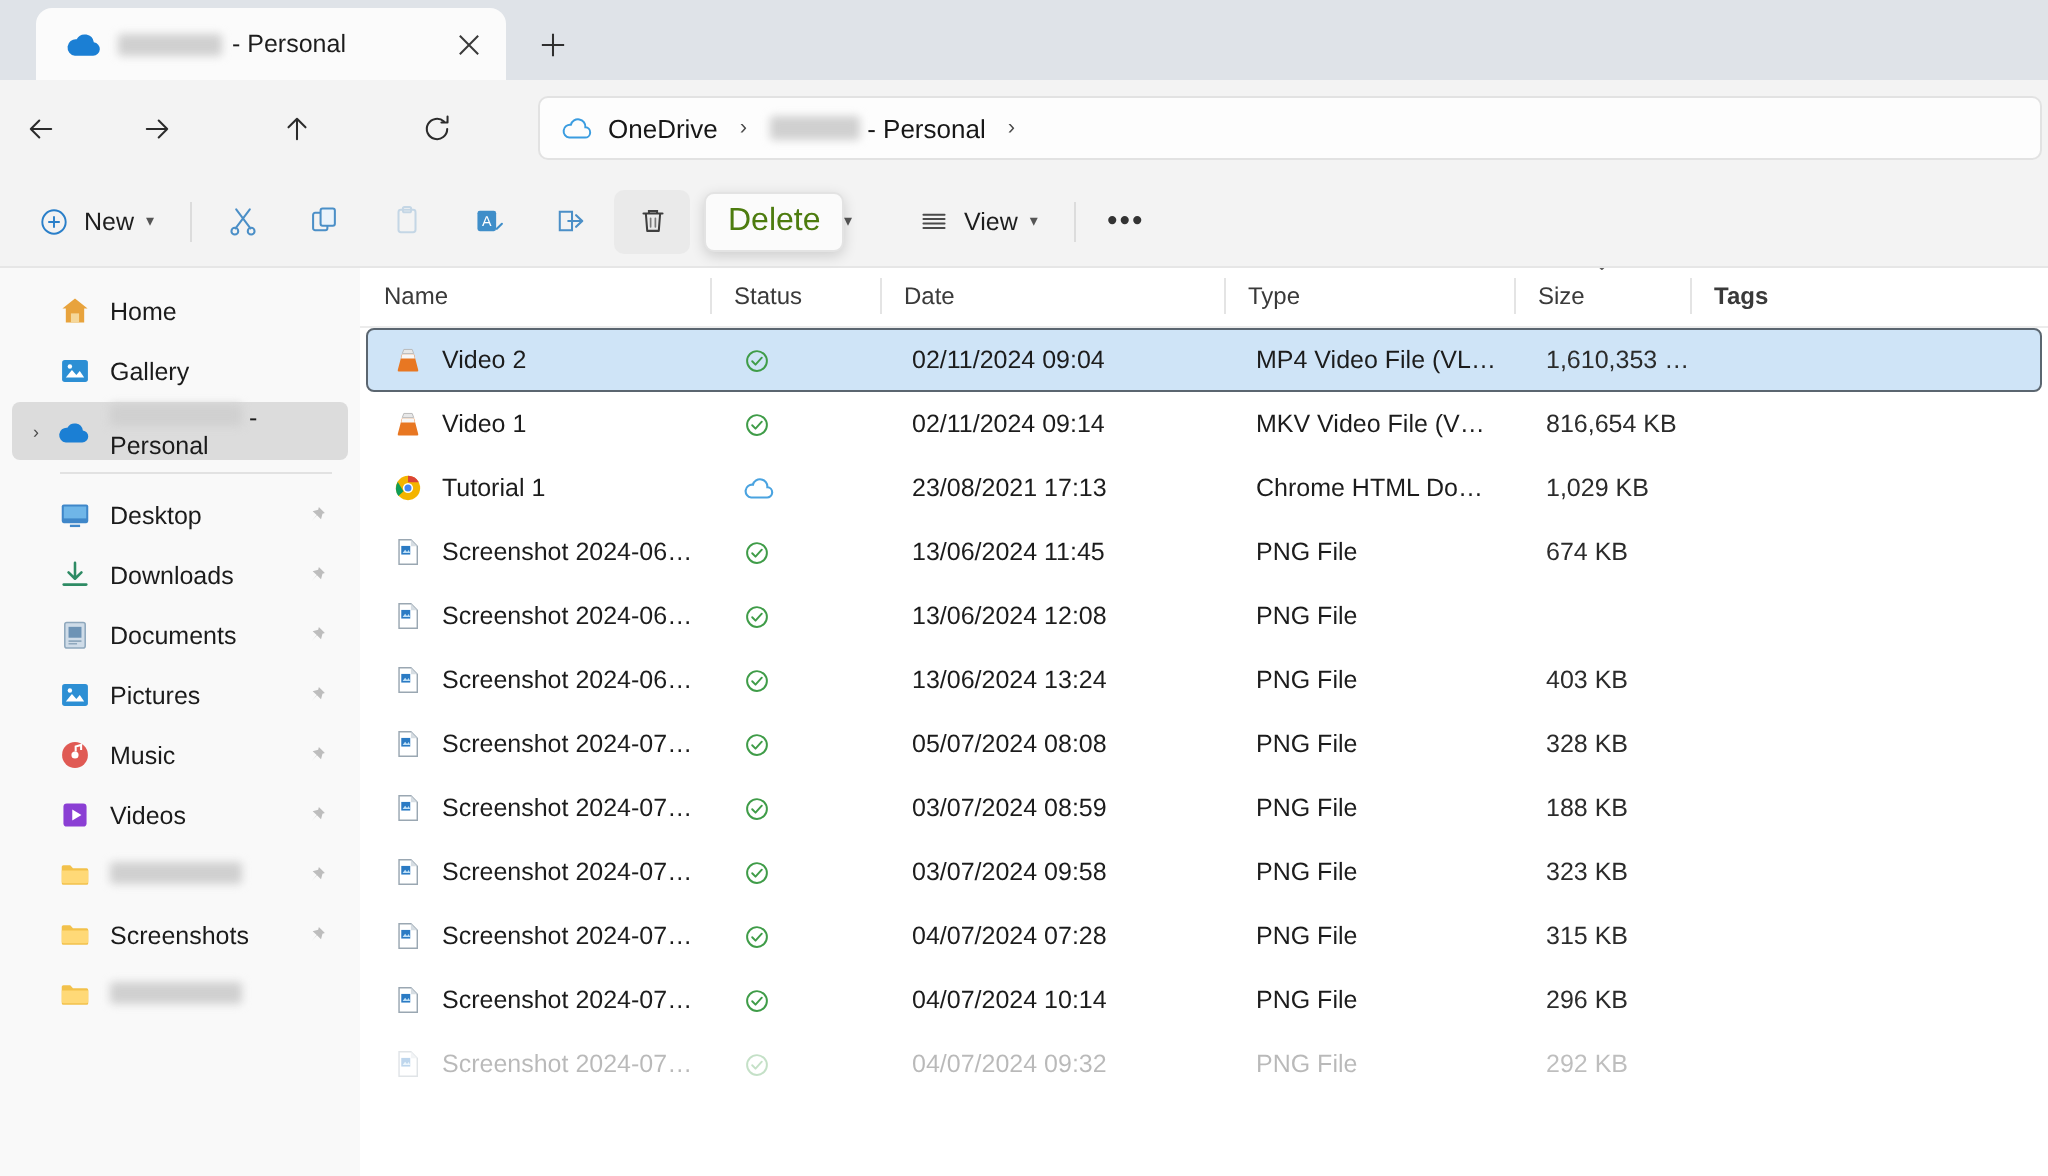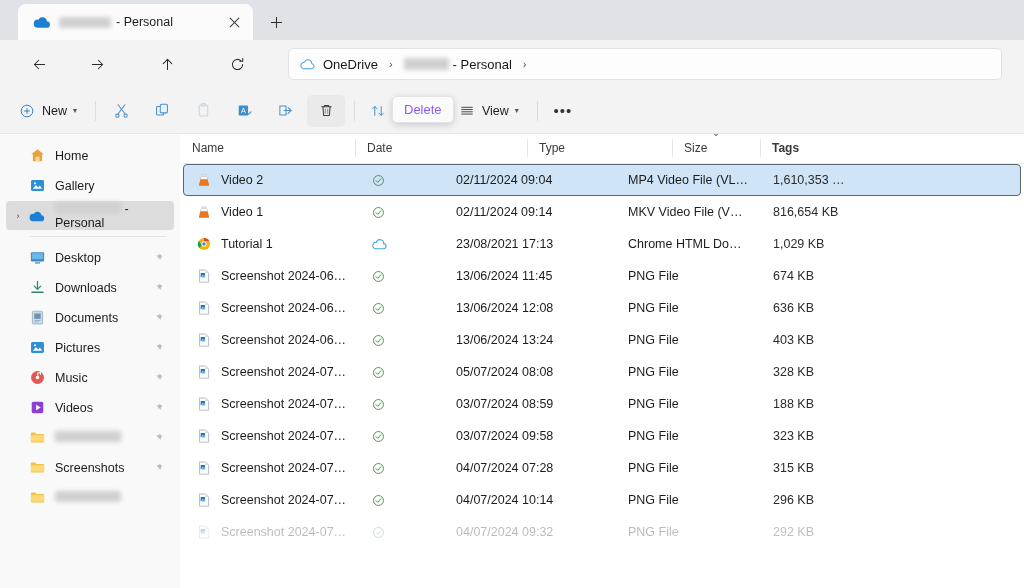--- a/index.html
+++ b/index.html
@@ -41,45 +41,45 @@
   .newtab {
     width: 30px; height: 30px; margin-left: 8px; margin-bottom: 3px;
     display: flex; align-items: center; justify-content: center;
     font-size: 17px; color: #2f2f2f; border-radius: 4px;
   }
 
   
   .addressbar {
     height: 48px; background: #f3f3f3;
     display: flex; align-items: center;
-    padding: 0 22px;
+    padding: 0 3px;
     position: relative;
     gap: 20px;
   }
   .navbtn {
     width: 34px; height: 34px; margin-right: 4px;
     display: flex; align-items: center; justify-content: center;
     border-radius: 5px; color: #2b2b2b;
   }
   .crumbbox {
     flex: 1; height: 32px; margin-left: 10px;
     background: #fdfdfd; border: 1px solid #e2e2e2; border-radius: 5px;
     display: flex; align-items: center; padding: 0 10px;
   }
   .crumb { display: flex; align-items: center; font-size: 13px; color: #171717; white-space: nowrap; }
   .crumb-cloud { width: 17px; height: 17px; margin-right: 7px; }
   .chev { margin: 0 11px; color: #4a4a4a; font-size: 11px; }
   .redact-crumb { width: 45px; height: 12px; margin-right: 4px; }
 
   
   .tooltip {
-    position: absolute; left: 392px; top: 56px;
+    position: absolute; left: 352px; top: 56px;
     background: #fbfbfb; border: 1px solid #e3e3e3;
     border-radius: 5px; padding: 5px 11px;
-    font-size: 13px; color: #8b5cf6;
+    font-size: 16px; color: #4d7c0f;
     box-shadow: 0 2px 7px rgba(0,0,0,.16);
     z-index: 50;
   }
 
   
   .cmdbar {
     height: 46px; background: #f3f3f3;
     display: flex; align-items: center;
     padding: 0 10px;
     border-bottom: 1px solid #e6e6e6;
@@ -492,20 +492,23 @@
             <span><span class="redact redact-nav"></span></span>
           </div>
         </div>
     </div>
 
     <div class="pane">
       <div class="hdr" id="col-header">
           <div class="cell c-name">
             <span>Name</span>
           </div>
+          <div class="cell c-status">
+            <span>Status</span>
+          </div>
           <div class="cell c-date">
             <span>Date</span>
           </div>
           <div class="cell c-type">
             <span>Type</span>
           </div>
           <div class="cell c-size">
             <span class="sortchev">⌄</span>
             <span>Size</span>
           </div>
@@ -637,21 +640,20 @@
             <div class="cell c-status">
               <span>
                 <svg viewBox="0 0 20 20" width="15" height="15">
                   <circle cx="10" cy="10" r="6.6" fill="none" stroke="#3f9c48" stroke-width="1.3"></circle>
                   <path d="M6.8 10.2l2.2 2.2 4.2-4.6" stroke="#3f9c48" stroke-width="1.3" fill="none" stroke-linecap="round" stroke-linejoin="round"></path>
                 </svg>
               </span>
             </div>
             <div class="cell c-date">13/06/2024 12:08</div>
             <div class="cell c-type">PNG File</div>
-            <div class="cell c-size num">636 KB</div>
             <div class="cell c-tags"></div>
           </div>
           <div class="row">
             <div class="cell c-name">
               <span class="fname">
                 <span class="fico">
                   <svg viewBox="0 0 20 20" width="16" height="16">
                     <path d="M4.4 2.4h7.4l4 4v11.2H4.4z" fill="#fff" stroke="#9aa7b2" stroke-width=".9"></path>
                     <path d="M11.8 2.4l4 4h-4z" fill="#d6dde3"></path>
                     <rect x="5.8" y="6.2" width="5.6" height="5.4" fill="#2b7bc4"></rect>

